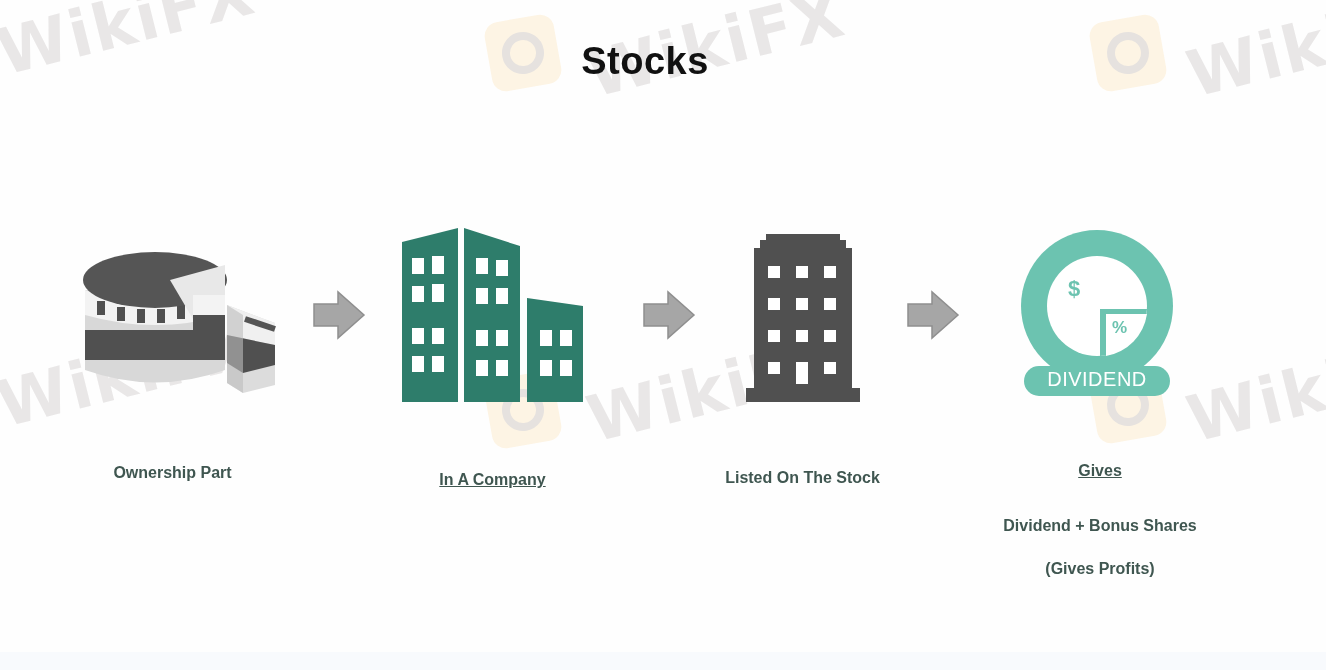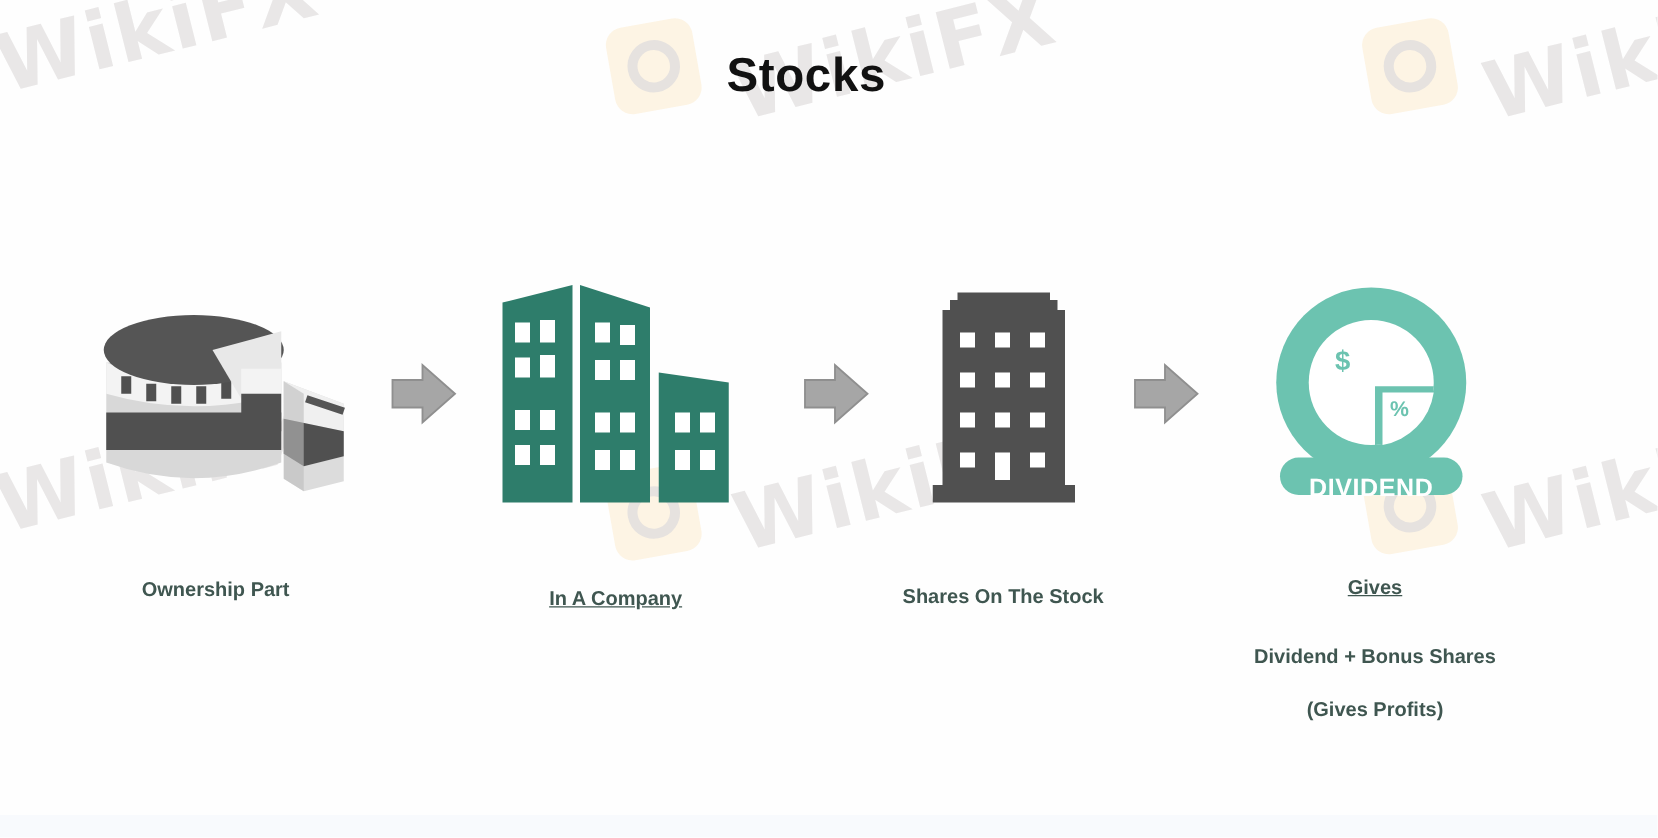--- a/index.html
+++ b/index.html
@@ -148,27 +148,27 @@
   <div class="icon" style="left:1012px; top:228px; width:170px; height:170px;">
     <svg width="170" height="170" viewBox="0 0 170 170" style="position:absolute;left:0;top:0;">
       <circle cx="85" cy="78" r="76" fill="#6cc3b0"></circle>
       <circle cx="85" cy="78" r="50" fill="#ffffff"></circle>
       <path d="M88 81 L135 81 A50 50 0 0 1 88 128 Z" fill="#6cc3b0"></path>
       <path d="M94 86 L135 86 A50 50 0 0 1 94 128 Z" fill="#ffffff"></path>
       <rect x="12" y="138" width="146" height="30" rx="15" fill="#6cc3b0"></rect>
     </svg>
     <div style="position:absolute; left:56px; top:48px; color:#6cc3b0; font-weight:bold; font-size:22px;">$</div>
     <div style="position:absolute; left:100px; top:90px; color:#6cc3b0; font-weight:bold; font-size:17px;">%</div>
-    <div style="position:absolute; left:12px; top:140px; width:146px; text-align:center; color:#ffffff; font-weight:bold; font-size:20px; letter-spacing:0.5px;margin-top:12px;">DIVIDEND</div>
+    <div style="position:absolute; left:12px; top:140px; width:146px; text-align:center; color:#ffffff; font-weight:normal; font-size:20px; letter-spacing:0.5px;">DIVIDEND</div>
   </div>
 
   <div class="label" style="left:50px; width:245px; top:452px;">Ownership Part</div>
   <div class="label" style="left:370px; width:245px; top:459px;text-decoration:underline;">In A Company</div>
   <div class="label" style="left:665px; width:275px; top:457px;">
-    <div>Shares On The Stock</div>
+    <div>Listed On The Stock</div>
   </div>
   <div class="label" style="left:935px; width:330px; top:449px; line-height:43px;">
     <div style="margin-bottom:12px;text-decoration:underline;">Gives</div>
     <div>Dividend + Bonus Shares</div>
     <div>(Gives Profits)</div>
   </div>
 
   <div class="bottom-band"></div>
 </div>
 

